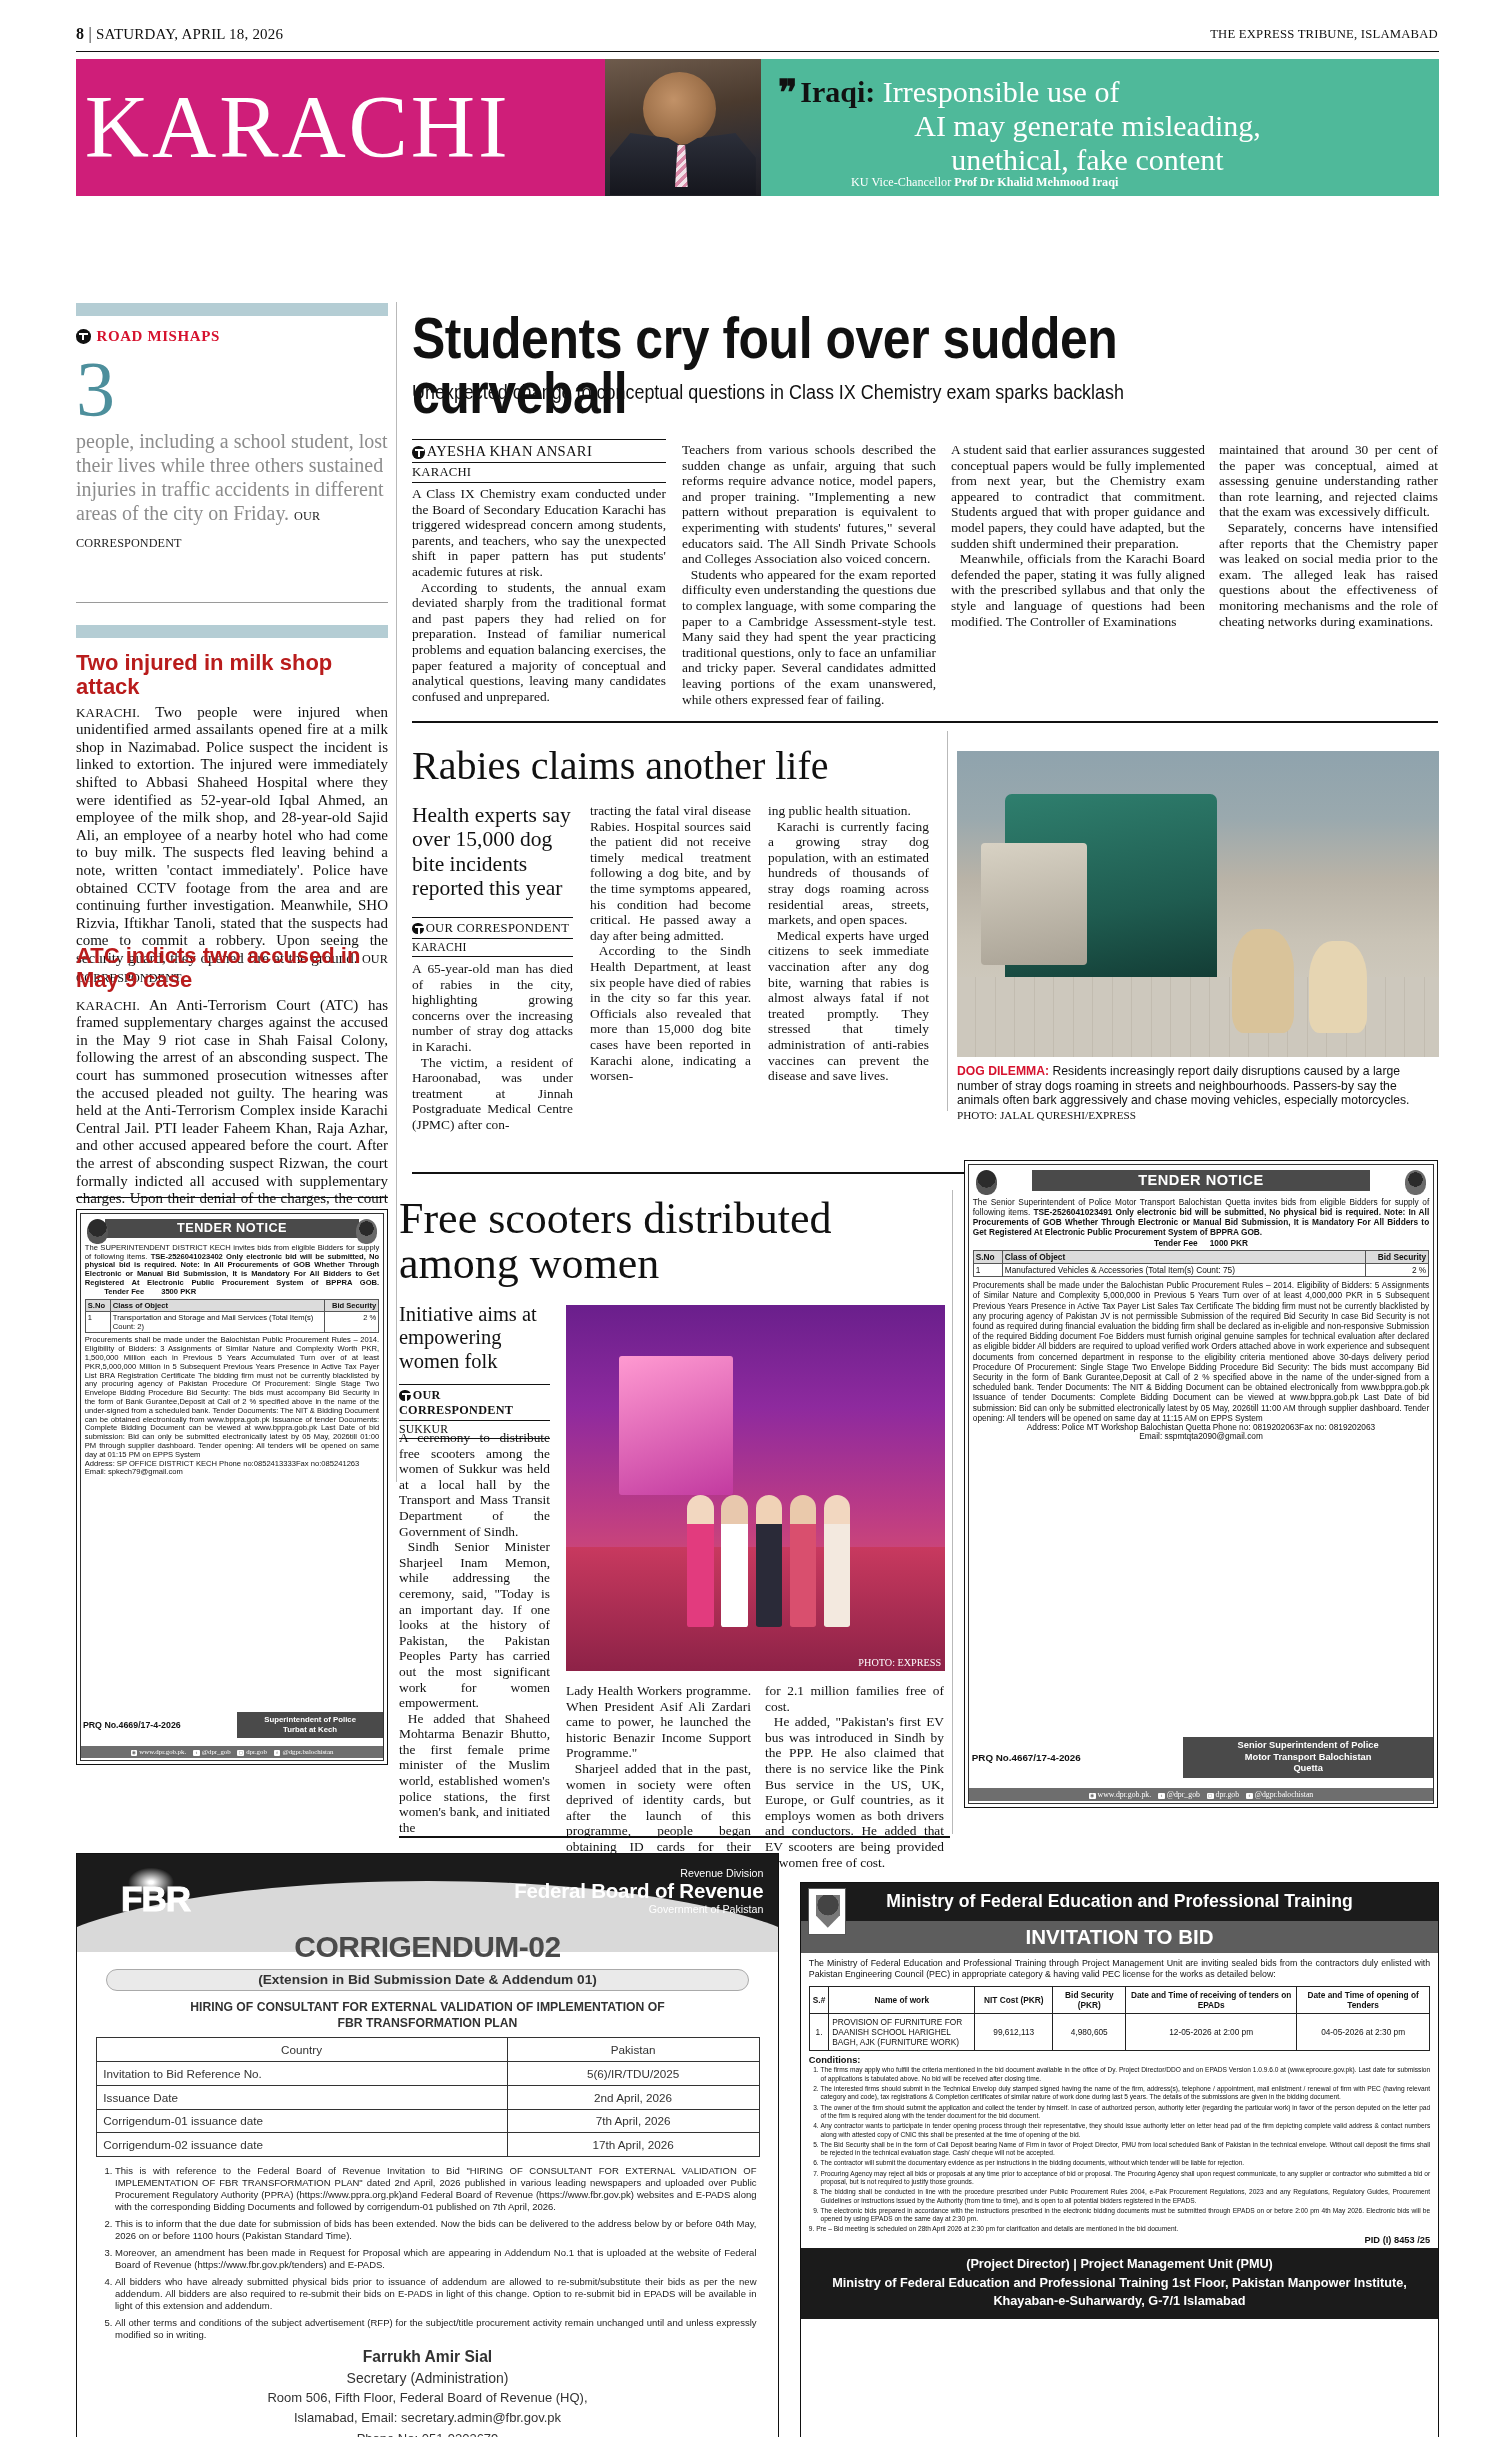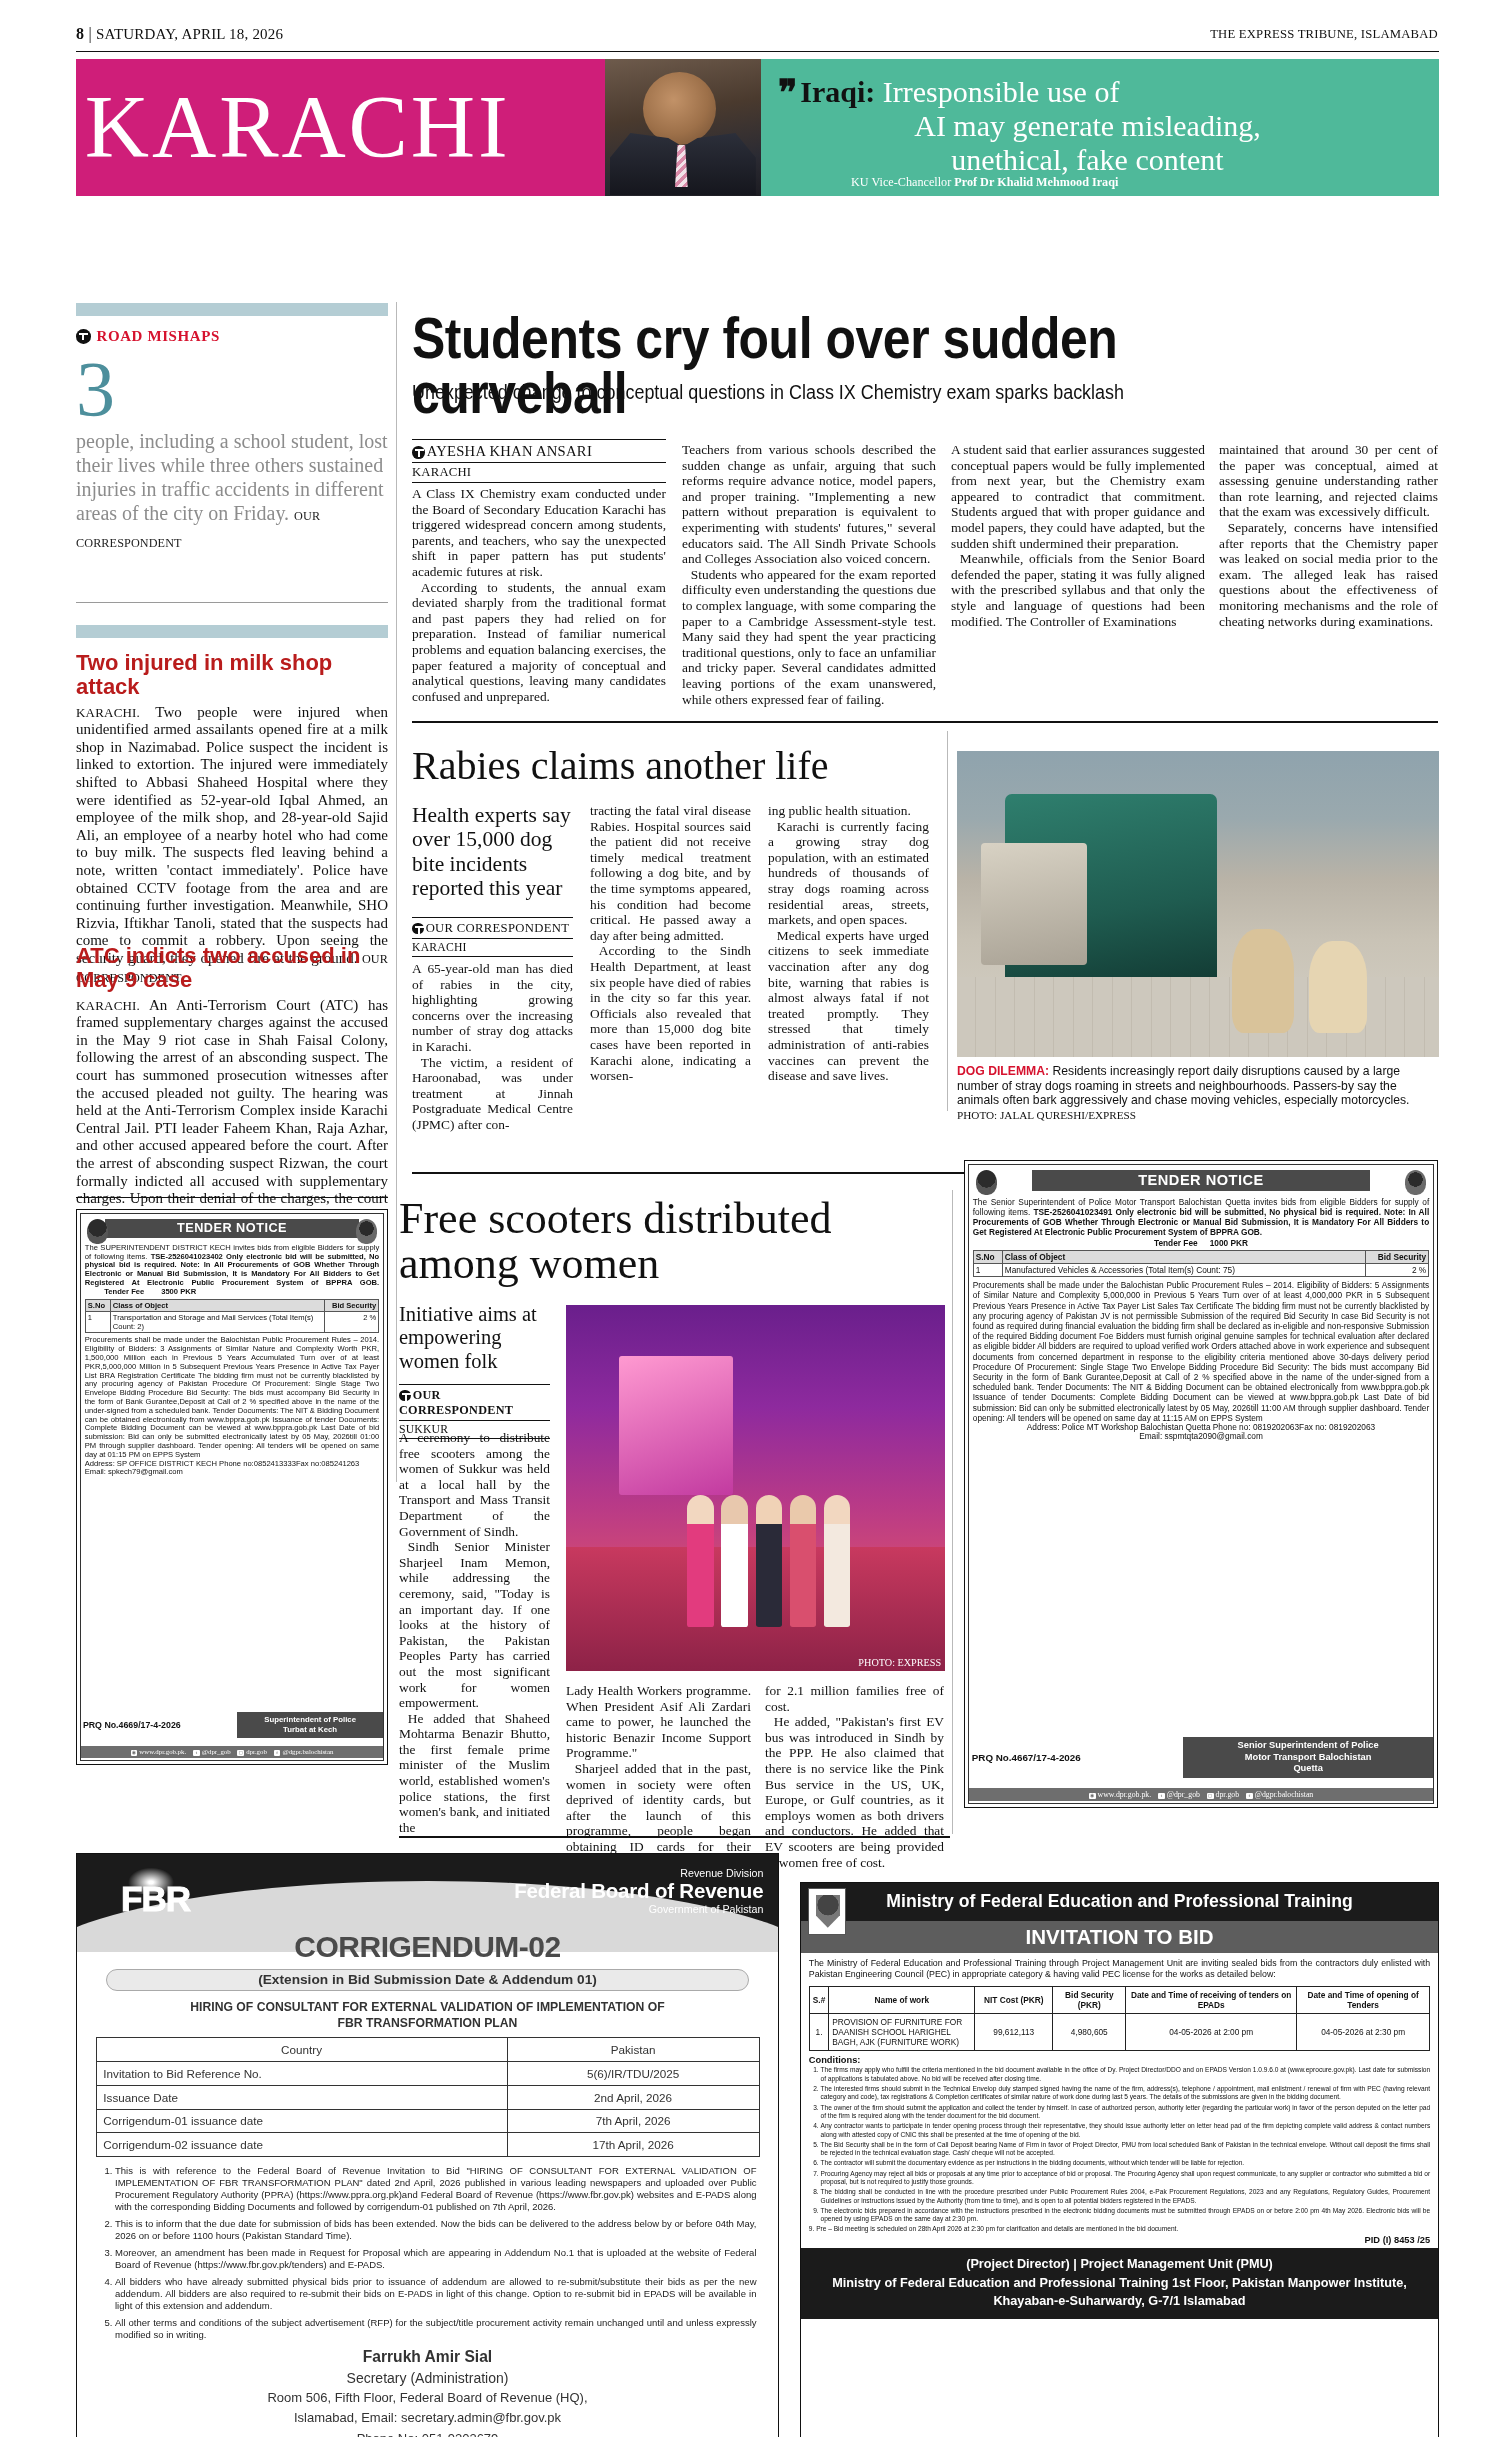--- a/index.html
+++ b/index.html
@@ -387,21 +387,21 @@
   <div class="bodytext" style="position:absolute; left:412px; top:486px; width:254px; height:215px;">
     <p class="first">A Class IX Chemistry exam conducted under the Board of Secondary Education Karachi has triggered widespread concern among students, parents, and teachers, who say the unexpected shift in paper pattern has put students' academic futures at risk.</p>
     <p>According to students, the annual exam deviated sharply from the traditional format and past papers they had relied on for preparation. Instead of familiar numerical problems and equation balancing exercises, the paper featured a majority of conceptual and analytical questions, leaving many candidates confused and unprepared.</p>
   </div>
   <div class="bodytext" style="position:absolute; left:682px; top:442px; width:254px; height:263px;">
     <p class="first">Teachers from various schools described the sudden change as unfair, arguing that such reforms require advance notice, model papers, and proper training. "Implementing a new pattern without preparation is equivalent to experimenting with students' futures," several educators said. The All Sindh Private Schools and Colleges Association also voiced concern.</p>
     <p>Students who appeared for the exam reported difficulty even understanding the questions due to complex language, with some comparing the paper to a Cambridge Assessment-style test. Many said they had spent the year practicing traditional questions, only to face an unfamiliar and tricky paper. Several candidates admitted leaving portions of the exam unanswered, while others expressed fear of failing.</p>
   </div>
   <div class="bodytext" style="position:absolute; left:951px; top:442px; width:254px; height:263px;">
     <p class="first">A student said that earlier assurances suggested conceptual papers would be fully implemented from next year, but the Chemistry exam appeared to contradict that commitment. Students argued that with proper guidance and model papers, they could have adapted, but the sudden shift undermined their preparation.</p>
-    <p>Meanwhile, officials from the Senior Board defended the paper, stating it was fully aligned with the prescribed syllabus and that only the style and language of questions had been modified. The Controller of Examinations</p>
+    <p>Meanwhile, officials from the Karachi Board defended the paper, stating it was fully aligned with the prescribed syllabus and that only the style and language of questions had been modified. The Controller of Examinations</p>
   </div>
   <div class="bodytext" style="position:absolute; left:1219px; top:442px; width:219px; height:263px;">
     <p class="first">maintained that around 30 per cent of the paper was conceptual, aimed at assessing genuine understanding rather than rote learning, and rejected claims that the exam was excessively difficult.</p>
     <p>Separately, concerns have intensified after reports that the Chemistry paper was leaked on social media prior to the exam. The alleged leak has raised questions about the effectiveness of monitoring mechanisms and the role of cheating networks during examinations.</p>
   </div>
 
   <div class="hrule" style="left:412px; top:721px; width:1026px; height:1.5px;"></div>
 
   <div style="position:absolute; left:412px; top:745px; width:536px;">
     <div class="rabhead">Rabies claims another life</div>
@@ -665,21 +665,21 @@
         <th style="width:78px;">NIT Cost (PKR)</th>
         <th style="width:73px;">Bid Security (PKR)</th>
         <th>Date and Time of receiving of tenders on EPADs</th>
         <th>Date and Time of opening of Tenders</th>
       </tr>
       <tr>
         <td>1.</td>
         <td class="left">PROVISION OF FURNITURE FOR DAANISH SCHOOL HARIGHEL BAGH, AJK (FURNITURE WORK)</td>
         <td>99,612,113</td>
         <td>4,980,605</td>
-        <td>04-05-2026 at 2:00 pm</td>
+        <td>12-05-2026 at 2:00 pm</td>
         <td>04-05-2026 at 2:30 pm</td>
       </tr>
     </tbody>
       </table>
     <div class="moe-cond-h">Conditions:</div>
     <ol class="moelist">
       <li>The firms may apply who fulfill the criteria mentioned in the bid document available in the office of Dy. Project Director/DDO and on EPADS Version 1.0.9.6.0 at (www.eprocure.gov.pk). Last date for submission of applications is tabulated above. No bid will be received after closing time.</li>
       <li>The interested firms should submit in the Technical Envelop duly stamped signed having the name of the firm, address(s), telephone / appointment, mail enlistment / renewal of firm with PEC (having relevant category and code), tax registrations &amp; Completion certificates of similar nature of work done during last 5 years. The details of the submissions are given in the bidding document.</li>
       <li>The owner of the firm should submit the application and collect the tender by himself. In case of authorized person, authority letter (regarding the particular work) in favor of the person deputed on the letter pad of the firm is required along with the tender document for the bid document.</li>
       <li>Any contractor wants to participate in tender opening process through their representative, they should issue authority letter on letter head pad of the firm depicting complete valid address &amp; contact numbers along with attested copy of CNIC this shall be presented at the time of opening of the bid.</li>

